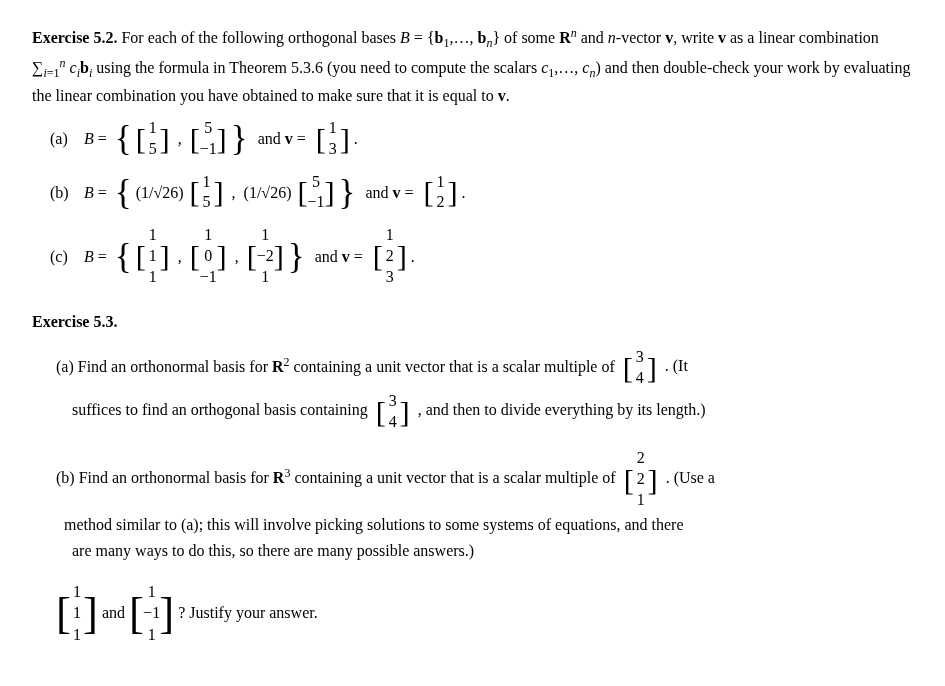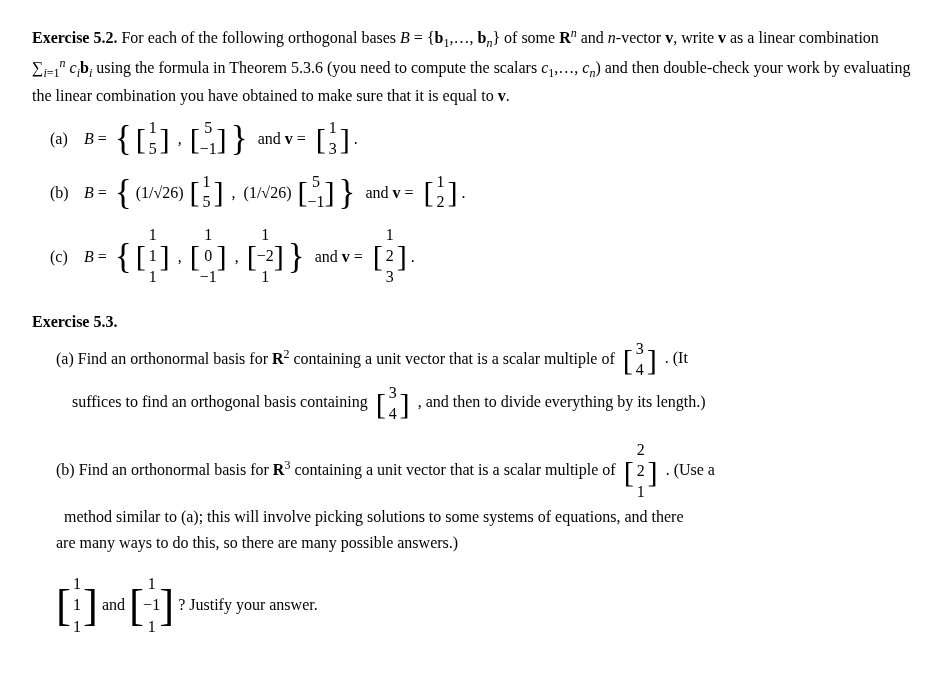--- a/index.html
+++ b/index.html
@@ -212,21 +212,21 @@
           <span class="row">2</span>
           <span class="row">3</span>
         </span>
         <span>.</span>
       </div>
 
     </div>
   </div>
 
   <div class="exercise-53">
-    <p style="margin-bottom:4px;">
+    <p style="margin-bottom:12px;">
       <span class="exercise-title">Exercise 5.3.</span>
     </p>
 
     <div class="exercise-53-part">
       <span>(a) Find an orthonormal basis for <strong>R</strong><sup>2</sup> containing a unit vector that is a scalar multiple of</span>
       <span class="matrix-sm" style="margin: 0 4px;">
         <span class="row">3</span>
         <span class="row">4</span>
       </span>
       <span>. (It</span>
@@ -243,21 +243,21 @@
       <span>(b) Find an orthonormal basis for <strong>R</strong><sup>3</sup> containing a unit vector that is a scalar multiple of</span>
       <span class="matrix-sm" style="margin: 0 4px;">
         <span class="row">2</span>
         <span class="row">2</span>
         <span class="row">1</span>
       </span>
       <span>. (Use a</span>
       <br>
       <span style="margin-left: 8px;">method similar to (a); this will involve picking solutions to some systems of equations, and there</span>
       <br>
-      <span style="margin-left: 0;">are many ways to do this, so there are many possible answers.)</span>
+      <span style="margin-left: 16px;">are many ways to do this, so there are many possible answers.)</span>
     </div>
 
     <div class="exercise-53-part" style="display:flex; align-items:center; flex-wrap:wrap; gap:4px;">
       <span class="matrix-lg">
         <span class="row">1</span>
         <span class="row">1</span>
         <span class="row">1</span>
       </span>
       <span>and</span>
       <span class="matrix-lg">

